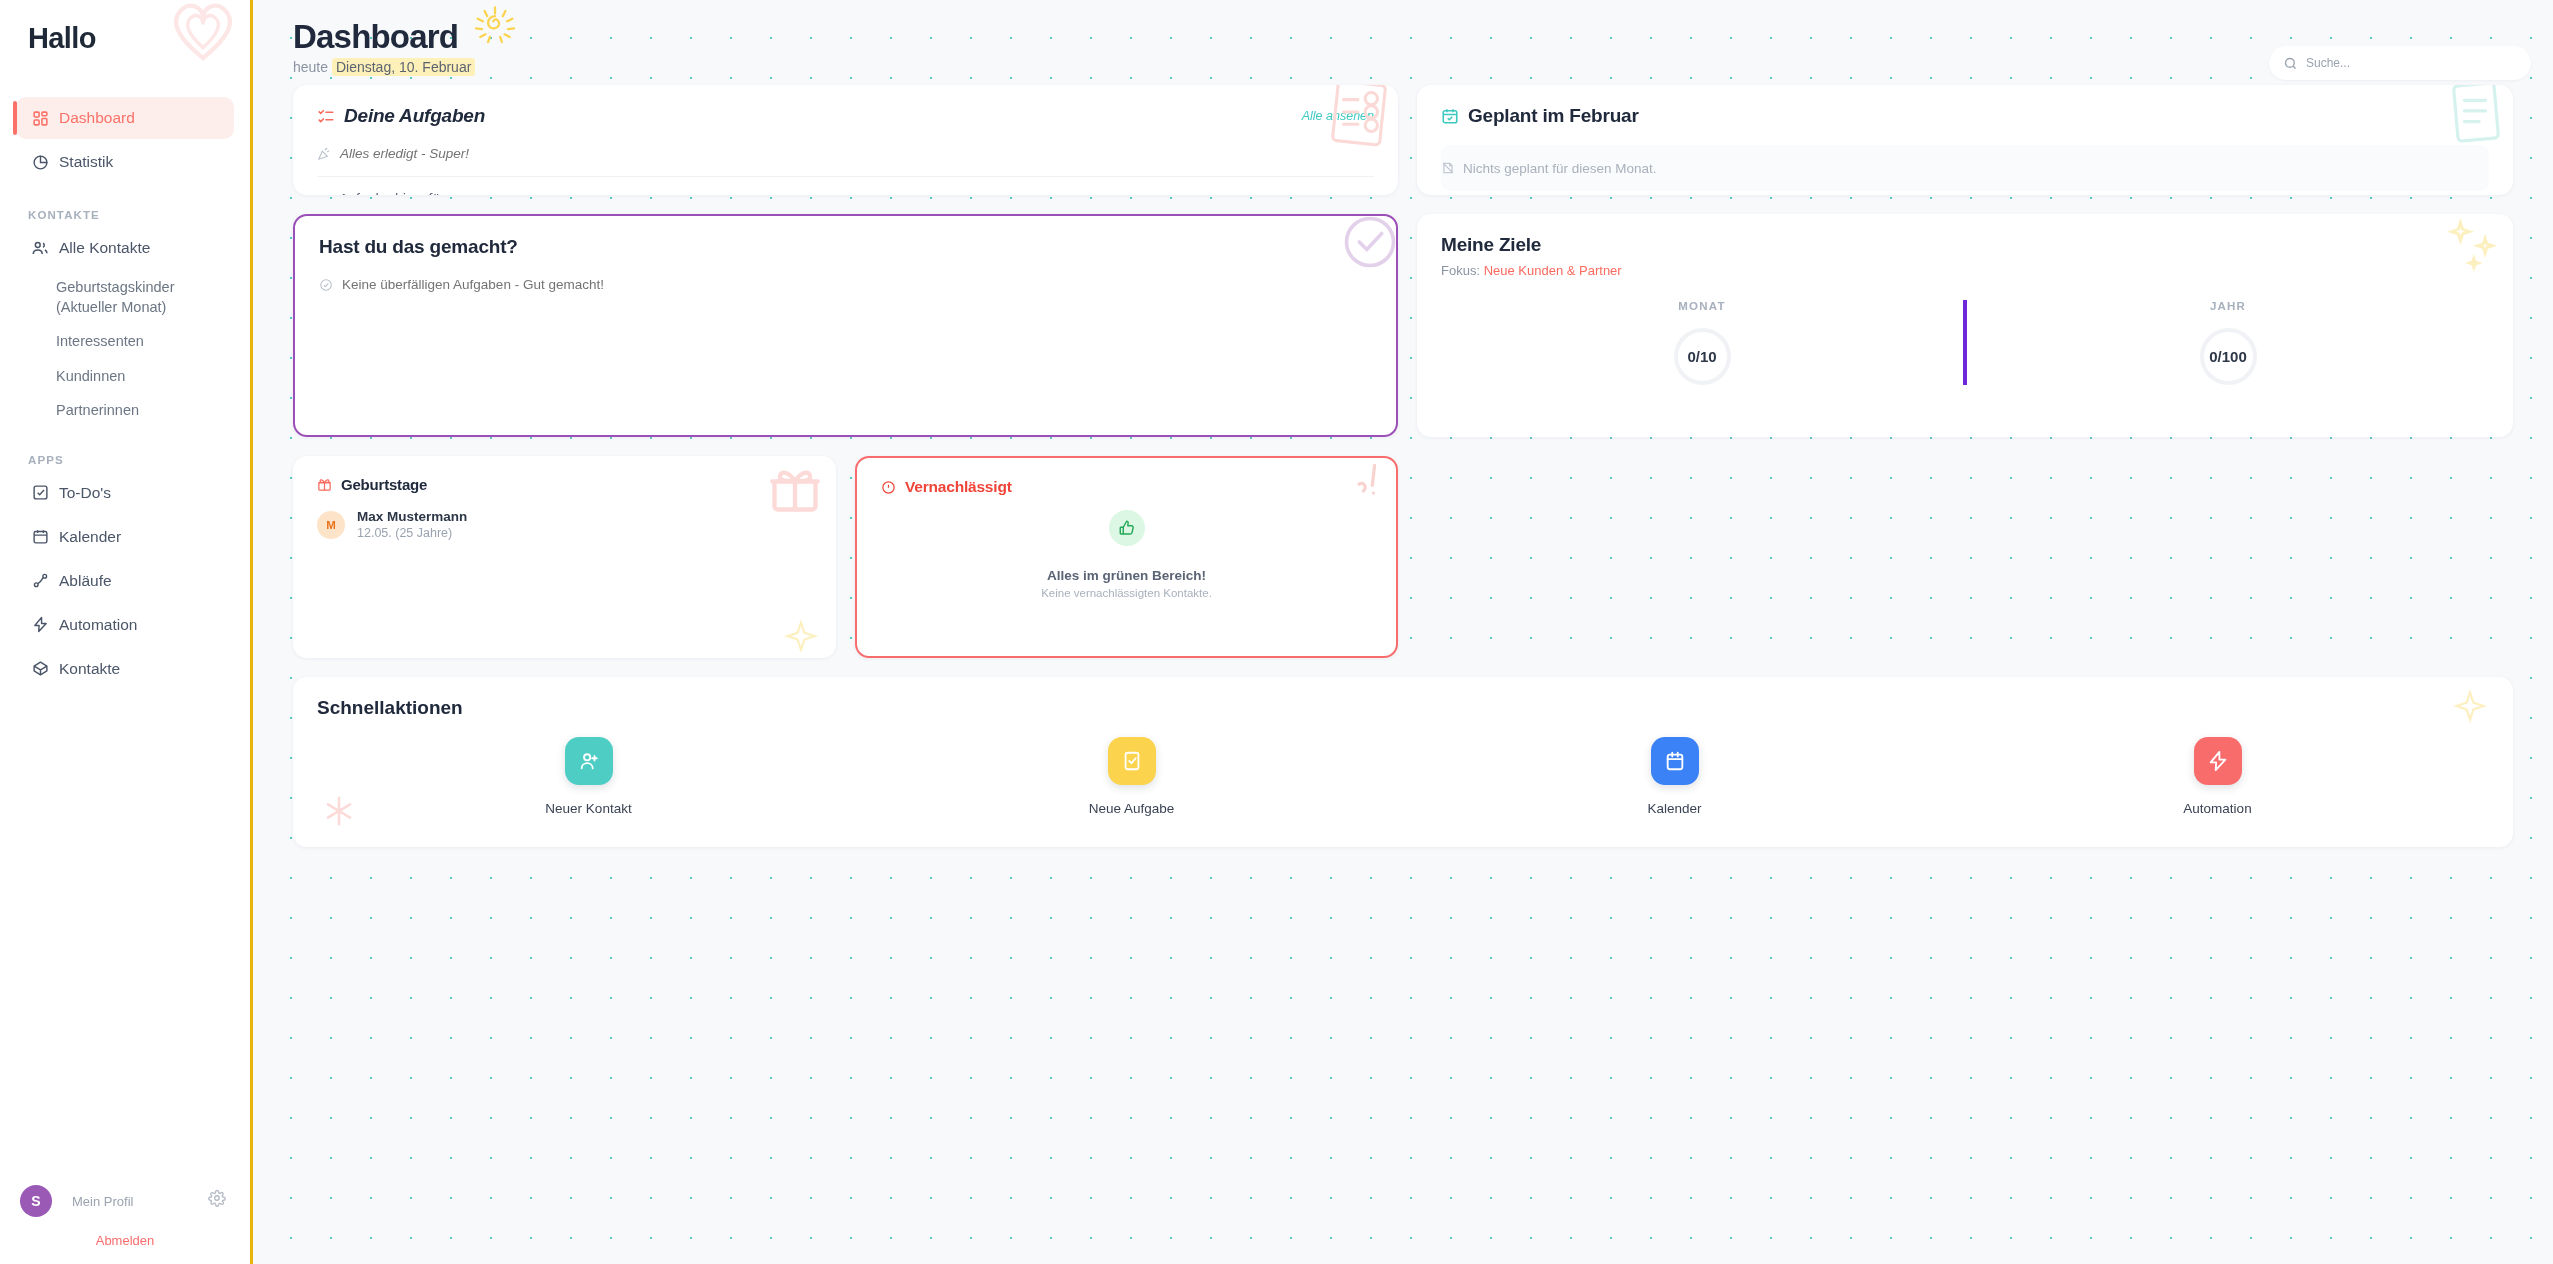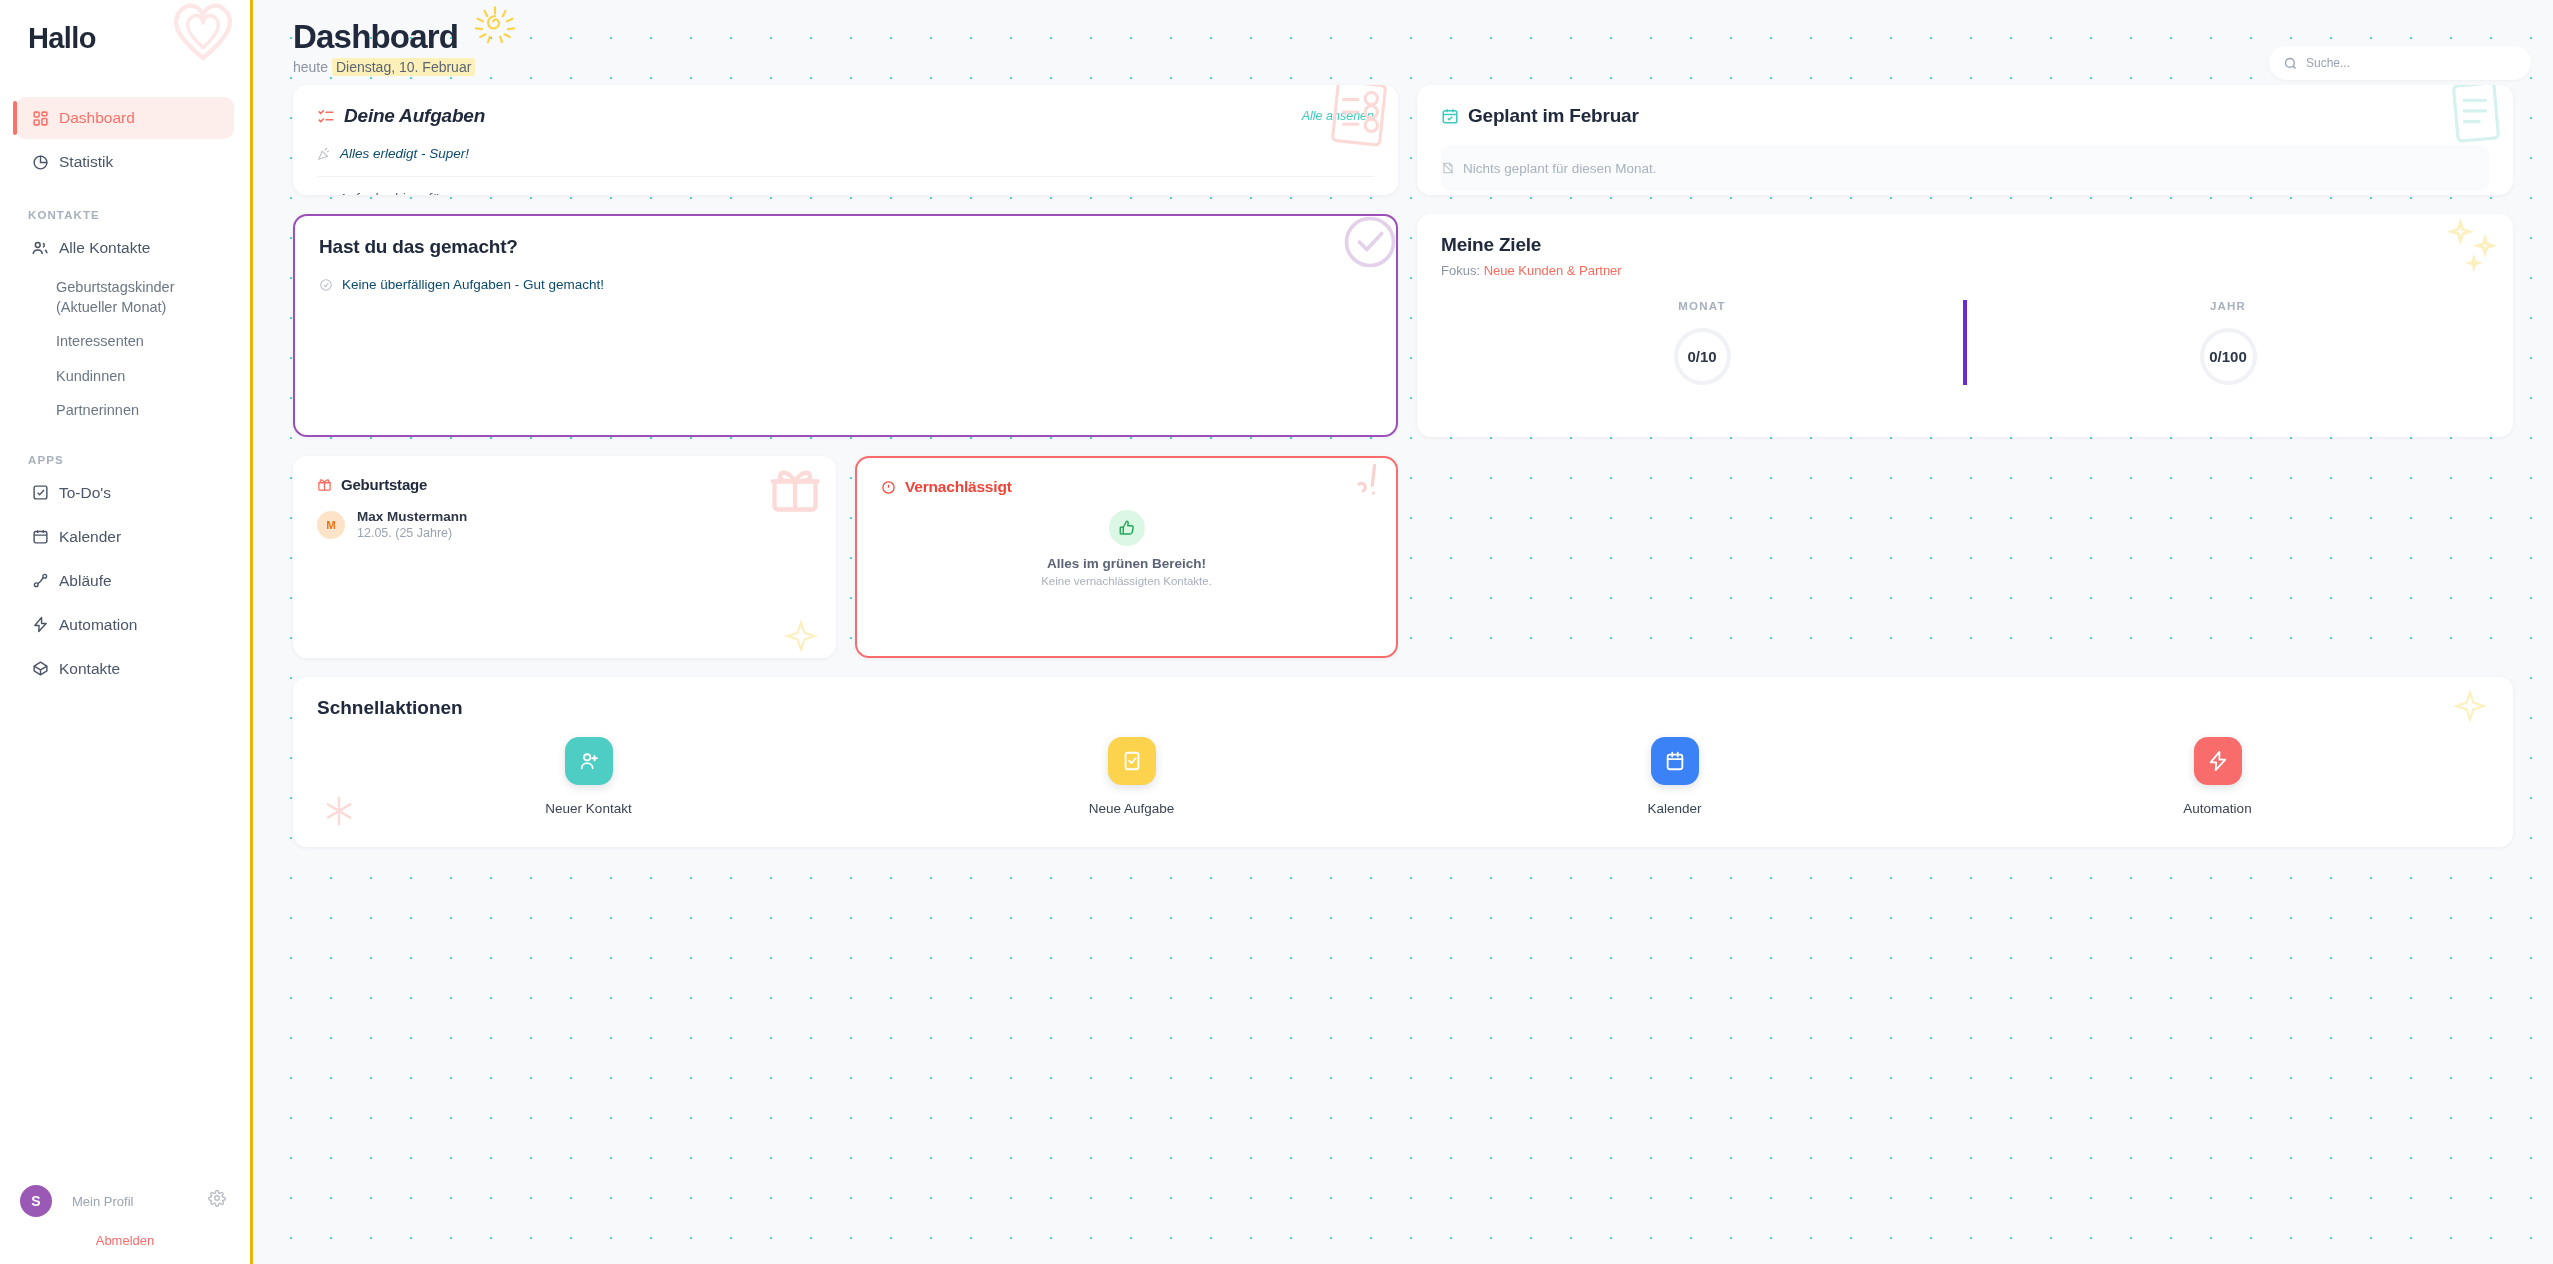--- a/index.html
+++ b/index.html
@@ -120,21 +120,21 @@
   }
   .card-pad { padding: 20px 24px; }
   .card-head { display: flex; align-items: center; justify-content: space-between; }
   .card-title {
     display: flex; align-items: center; gap: 9px;
     font-size: 19px; font-weight: 700; color: #202a3c; letter-spacing: -.2px;
   }
   .link-all { font-size: 12.5px; color: #3dc9c0; cursor: pointer; }
   .empty-row {
     display: flex; align-items: center; gap: 9px;
-    font-size: 13.5px; color: #0c4a6e; margin-top: 19px;
+    font-size: 13.5px; color: #737373; margin-top: 19px;
   }
   .divider { height: 1px; background: #f0f2f5; margin: 15px 0 0 0; }
   .add-row {
     display: flex; align-items: center; gap: 8px;
     font-size: 14px; color: #5a6475; margin-top: 14px; cursor: pointer;
   }
   .wm { position: absolute; pointer-events: none; }
 
   
   .planned-box {
@@ -180,21 +180,21 @@
   .bday-date { font-size: 12.5px; color: #9aa3b0; margin-top: 2px; }
   .neglect-title { color: #f04438; }
   .neglect-body {
     display: flex; flex-direction: column; align-items: center; justify-content: center;
     margin-top: 14px;
   }
   .thumb-circle {
     width: 36px; height: 36px; border-radius: 50%;
     background: #dcf7e3; display: flex; align-items: center; justify-content: center;
   }
-  .neglect-ok { margin-top: 10px; font-size: 13.5px; font-weight: 600; color: #5a6475; }
+  .neglect-ok { margin-top: 22px; font-size: 13.5px; font-weight: 600; color: #5a6475; }
   .neglect-note { margin-top: 4px; font-size: 11.5px; color: #a9b1bd; }
 
   
   .qa-card { margin: 19px 18px 0 18px; height: 170px; }
   .qa-title { font-size: 19px; font-weight: 700; color: #202a3c; }
   .qa-row { display: flex; margin-top: 18px; }
   .qa-item { flex: 1; display: flex; flex-direction: column; align-items: center; cursor: pointer; }
   .qa-tile {
     width: 48px; height: 48px; border-radius: 14px;
     display: flex; align-items: center; justify-content: center;

